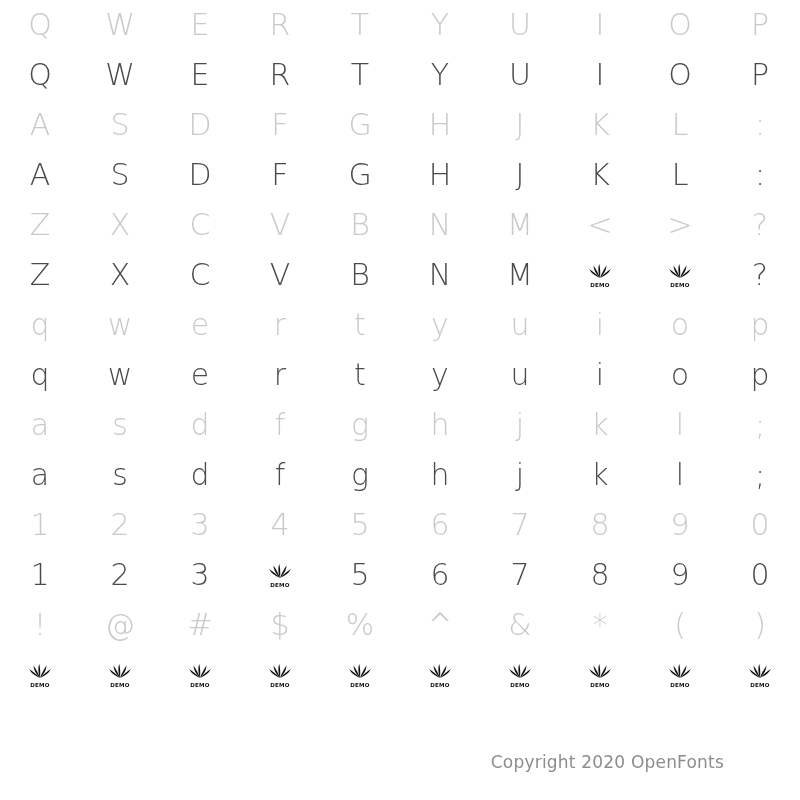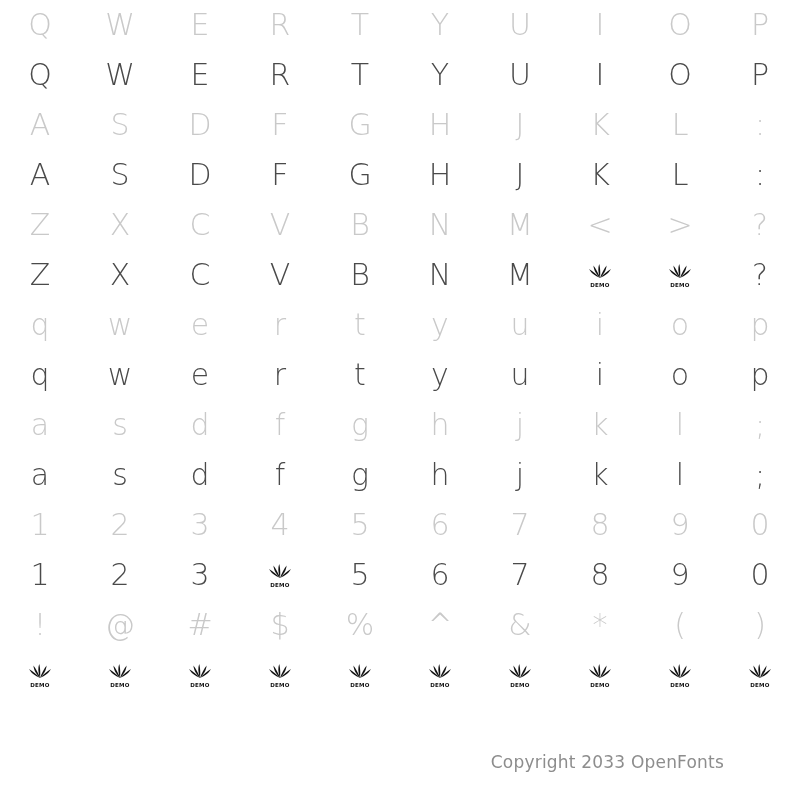--- a/index.html
+++ b/index.html
@@ -383,13 +383,13 @@
               <path d="M13 16 C8 13.5, 4.5 11.5, 2 7 C6 9.5, 10 12.5, 13 16 Z"></path>
               <path d="M13 16 C18 13.5, 21.5 11.5, 24 7 C20 9.5, 16 12.5, 13 16 Z"></path>
             </g>
           </svg>
           <span class="demo-text">DEMO</span>
         </span>
       </div>
     </div>
 </div>
 
-<div id="footer">Copyright 2033 OpenFonts</div>
+<div id="footer">Copyright 2020 OpenFonts</div>
 
 </body></html>

